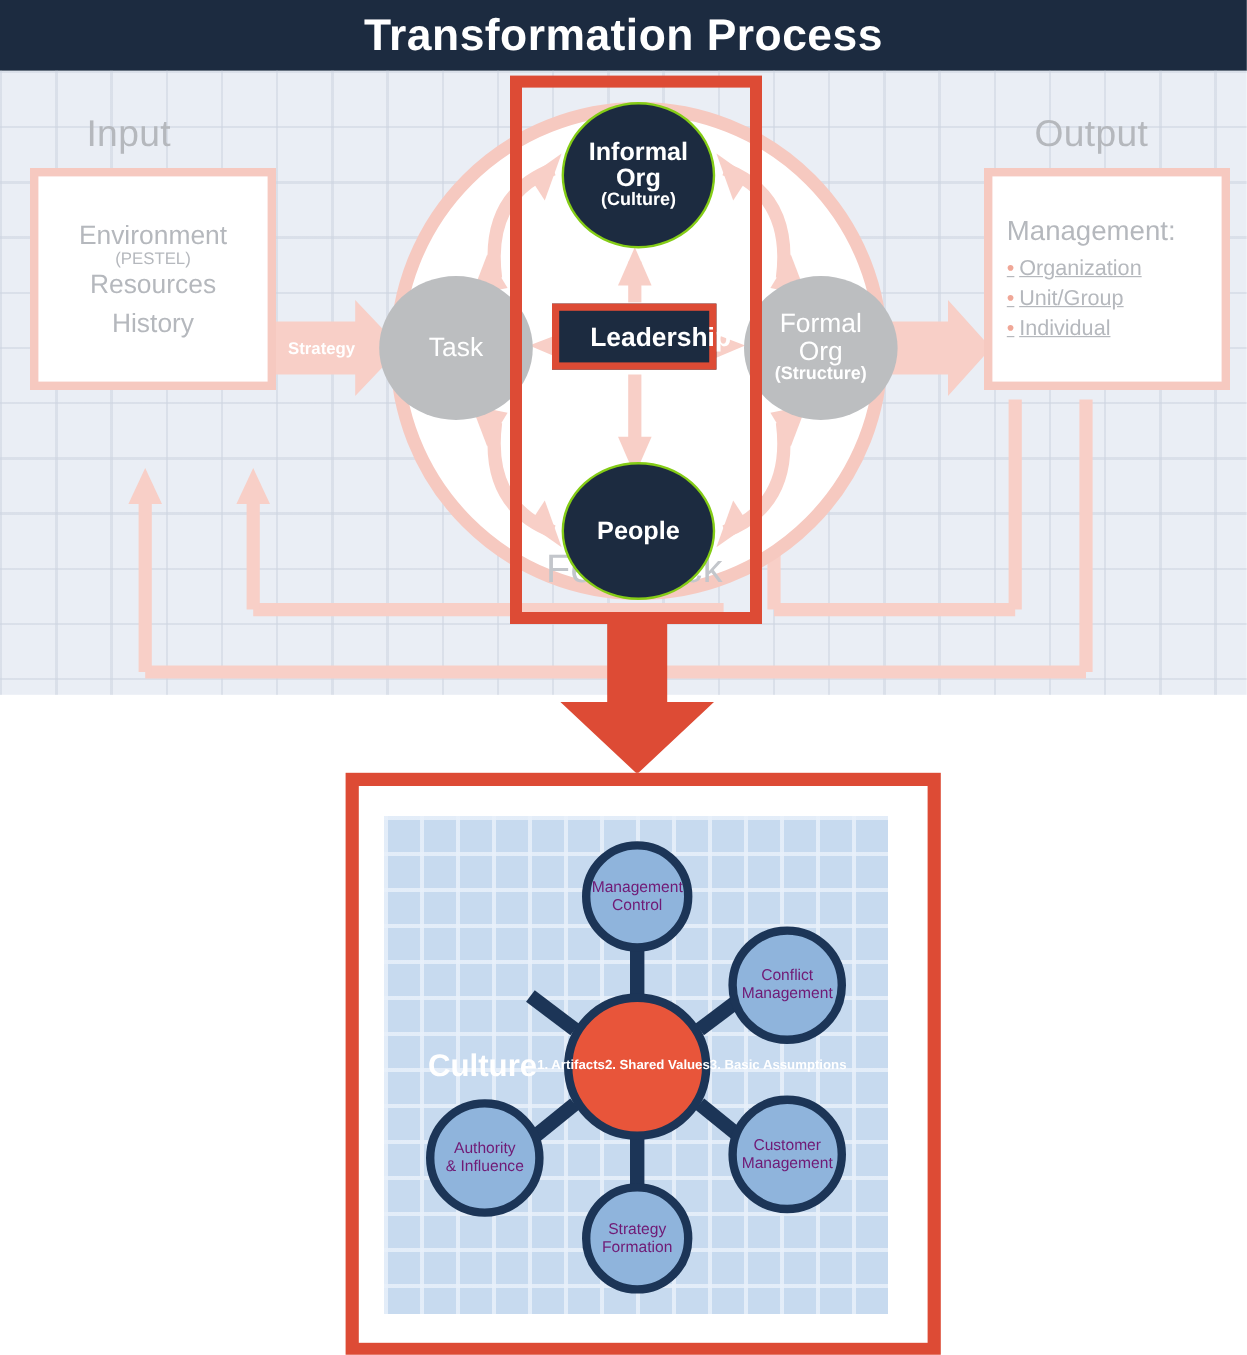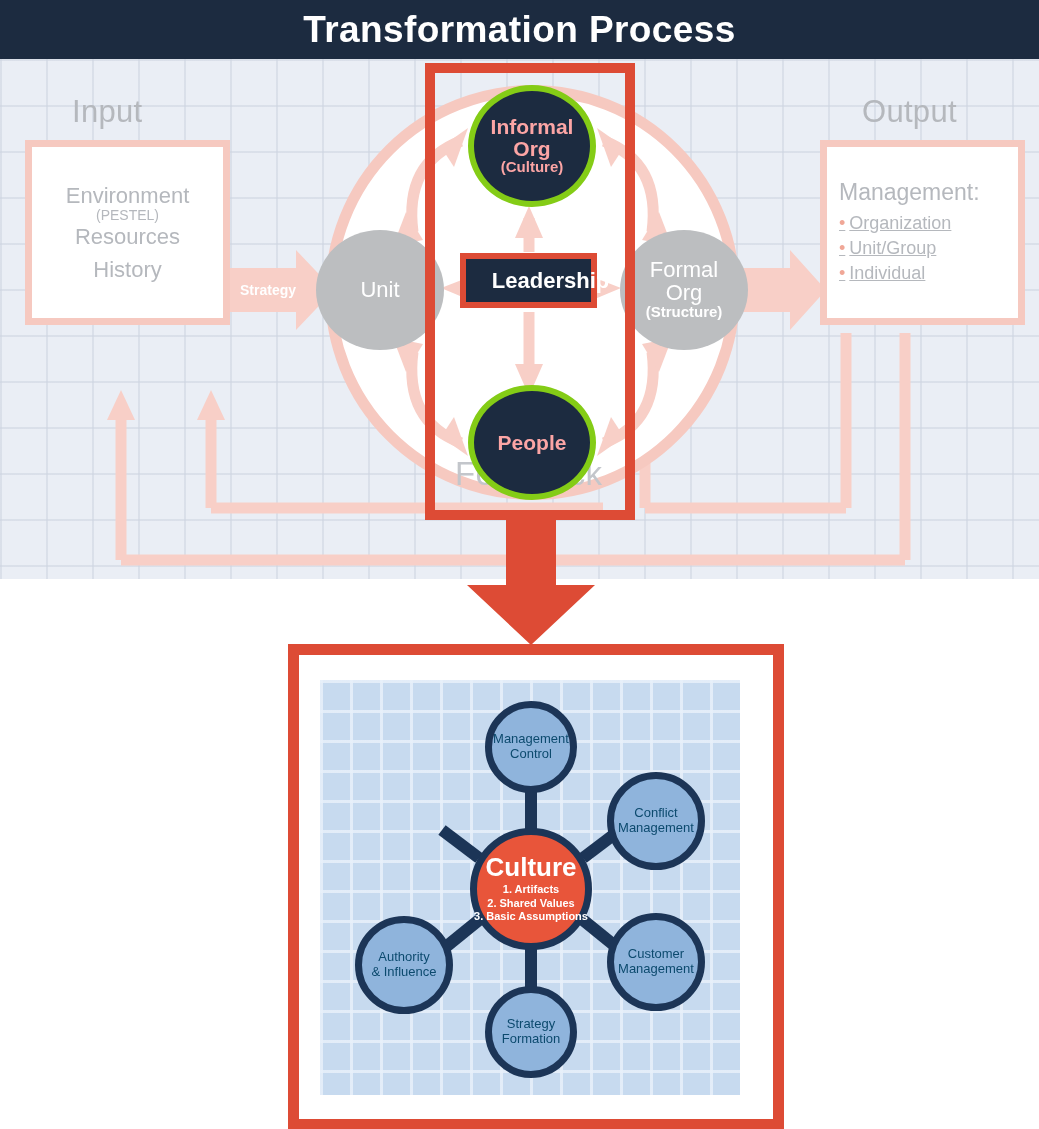--- a/index.html
+++ b/index.html
@@ -72,21 +72,21 @@
     border:11px solid #f6c9c0;border-radius:50%;
     background:#ffffff;box-sizing:border-box;
   }
 
   
   .node{
     position:absolute;border-radius:50%;display:flex;align-items:center;
     justify-content:center;text-align:center;box-sizing:border-box;
   }
   .node-dark{
-    background:#1c2b40;border:6px solid #84cc16;color:#fca5a5;
+    background:#1c2b40;border:2px solid #84cc16;color:#ffffff;
   }
   .node-gray{
     background:#bcbec0;color:#ffffff;border:none;
   }
   #node-informal{left:468px;top:85px;width:128px;height:122px;}
   #node-people{left:468px;top:385px;width:128px;height:115px;}
   #node-task{left:316px;top:230px;width:128px;height:120px;}
   #node-formal{left:620px;top:230px;width:128px;height:120px;}
   .node-t1{font-size:21px;font-weight:bold;line-height:1.02;}
   .node-t2{font-size:15px;font-weight:bold;line-height:1.1;}
@@ -122,26 +122,26 @@
     position:absolute;left:320px;top:680px;width:420px;height:415px;
     background:
       repeating-linear-gradient(to right,rgba(232,240,250,.85) 0 3px,rgba(0,0,0,0) 3px 30px),
       repeating-linear-gradient(to bottom,rgba(232,240,250,.85) 0 3px,rgba(0,0,0,0) 3px 30px),
       #c7daef;
   }
   .c-node{
     position:absolute;border-radius:50%;box-sizing:border-box;
     background:#8fb4dc;border:7px solid #1c3557;
     display:flex;align-items:center;justify-content:center;text-align:center;
-    color:#0c4a6e;font-size:13px;line-height:1.14;font-weight:normal;
+    color:#701a75;font-size:13px;line-height:1.14;font-weight:normal;
   }
   #c-hub{
     position:absolute;left:470px;top:828px;width:122px;height:122px;
     border-radius:50%;background:#e8553a;border:7px solid #1c3557;
-    box-sizing:border-box;display:flex;flex-direction:column;
+    box-sizing:border-box;display:flex;flex-direction:row;
     align-items:center;justify-content:center;color:#ffffff;
   }
   #c-hub .hub-title{font-size:26px;font-weight:bold;line-height:1;margin-bottom:3px;}
   #c-hub .hub-li{font-size:11px;font-weight:bold;line-height:1.26;white-space:nowrap;}
   #c-top{left:485px;top:701px;width:92px;height:92px;}
   #c-tr{left:607px;top:772px;width:98px;height:98px;}
   #c-br{left:607px;top:913px;width:98px;height:98px;}
   #c-bot{left:485px;top:986px;width:92px;height:92px;}
   #c-bl{left:355px;top:916px;width:98px;height:98px;}
   #c-tl{left:355px;top:768px;width:98px;height:98px;}
@@ -255,21 +255,21 @@
     </div>
   </div>
 
   <div class="section-label" id="lbl-input">Input</div>
   <div class="section-label" id="lbl-output">Output</div>
   <div class="section-label" id="lbl-feedback">Feedback</div>
 
   <div id="strategy-label">Strategy</div>
 
   <div class="node node-gray" id="node-task">
-    <div class="node-t1">Unit</div>
+    <div class="node-t1">Task</div>
   </div>
 
   <div class="node node-gray" id="node-formal">
     <div>
       <div class="node-t1">Formal</div>
       <div class="node-t1">Org</div>
       <div class="node-t2">(Structure)</div>
     </div>
   </div>
 

